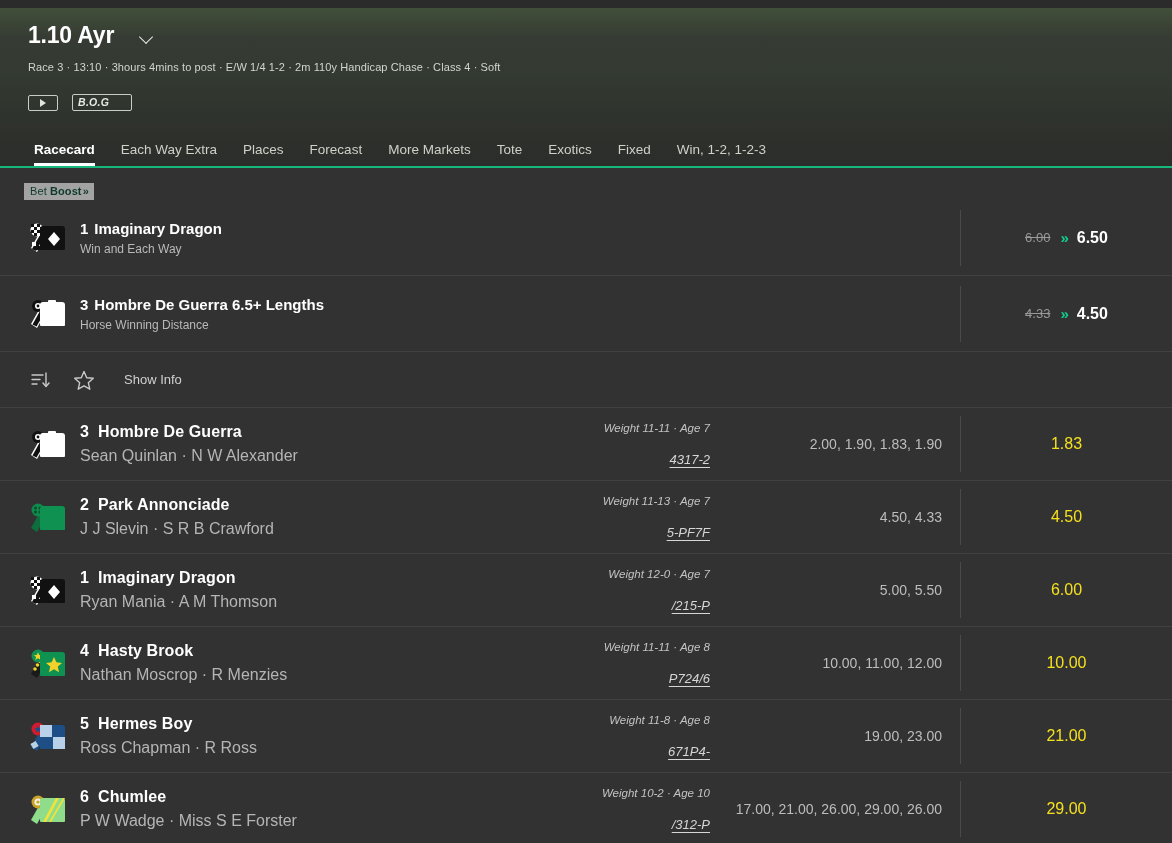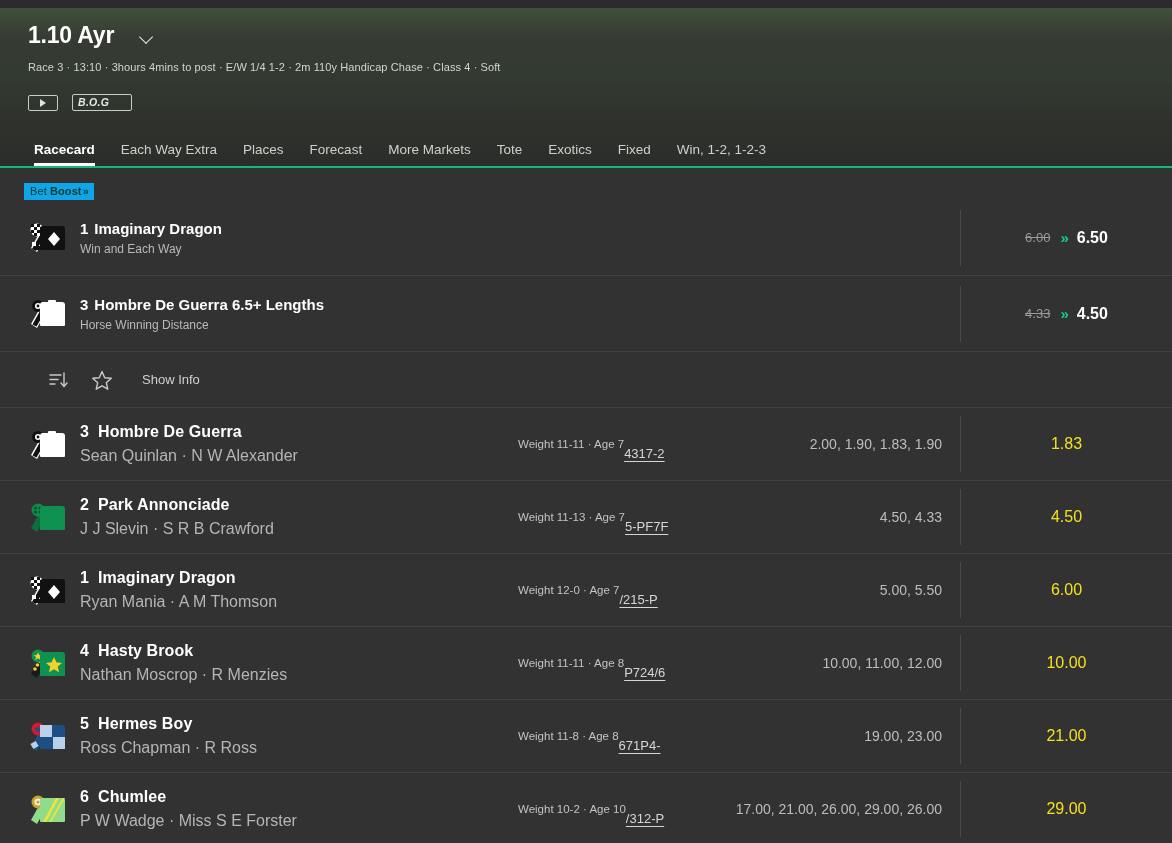--- a/index.html
+++ b/index.html
@@ -72,21 +72,21 @@
   .tab.active { color: #ffffff; font-weight: bold; }
   .tab.active::after {
     content: ""; position: absolute; left: 6px; right: 13px; bottom: 0;
     height: 3px; background: #ffffff;
   }
 
   
   .boost-area { background: #323232; }
   .boost-badge-wrap { padding: 13px 0 0 24px; }
   .boost-badge {
-    display: inline-block; background: #0ea5e9; color: #0d3a2a;
+    display: inline-block; background: #a3a3a3; color: #0d3a2a;
     font-size: 11px; font-weight: bold; padding: 2px 5px 3px 6px;
     letter-spacing: 0.1px;
   }
   .boost-badge .bb-light { font-weight: normal; }
   .boost-badge .bb-arrows { font-weight: bold; margin-left: 1px; }
 
   .boost-row {
     display: flex; align-items: center; height: 76px;
     border-bottom: 1px solid #414141; padding: 0 0 0 28px;
   }
@@ -101,38 +101,39 @@
     width: 212px; display: flex; align-items: center; justify-content: center;
     gap: 10px; border-left: 1px solid #4a4a4a; height: 56px;
   }
   .odds-old { font-size: 13px; color: #9a9a9a; text-decoration: line-through; }
   .odds-arrow { color: #10cf8c; font-size: 15px; font-weight: bold; letter-spacing:-2px;}
   .odds-new { font-size: 16px; font-weight: bold; color: #ffffff; }
 
   
   .toolbar {
     display: flex; align-items: center; gap: 20px; height: 56px;
-    padding-left: 48px; border-bottom: 1px solid #414141; background:#323232;
+    padding-left: 30px; border-bottom: 1px solid #414141; background:#323232;
   }
   .show-info-label { font-size: 13px; color: #d0d0d0; margin-left: 8px; }
 
   
   .runner-row {
     display: flex; align-items: center; height: 73px;
     border-bottom: 1px solid #414141; padding-left: 28px; background: #323232;
   }
   .runner-left { display: flex; align-items: flex-end; gap: 14px; width: 480px; }
   .runner-name-line {
     font-size: 16px; font-weight: bold; color: #ffffff; letter-spacing: 0.1px;
   }
   .runner-name-line .rnum { margin-right: 9px; }
   .runner-sub { font-size: 16px; color: #b5b5b5; margin-top: 6px; }
   .runner-mid {
-    flex: 1; display: flex; flex-direction: row; align-items: center;
+    flex: 1; display: flex; flex-direction: column; align-items: flex-end;
     padding-left: 10px;
+    font-style: italic;
   }
   .runner-weight { font-size: 11.5px; color: #c3c3c3; }
   .runner-form {
     font-size: 13px; color: #d6d6d6; margin-top: 18px;
     text-decoration: underline; text-underline-offset: 3px;
   }
   .runner-hist {
     width: 250px; text-align: right; font-size: 14px; color: #bdbdbd;
     padding-right: 18px;
   }

